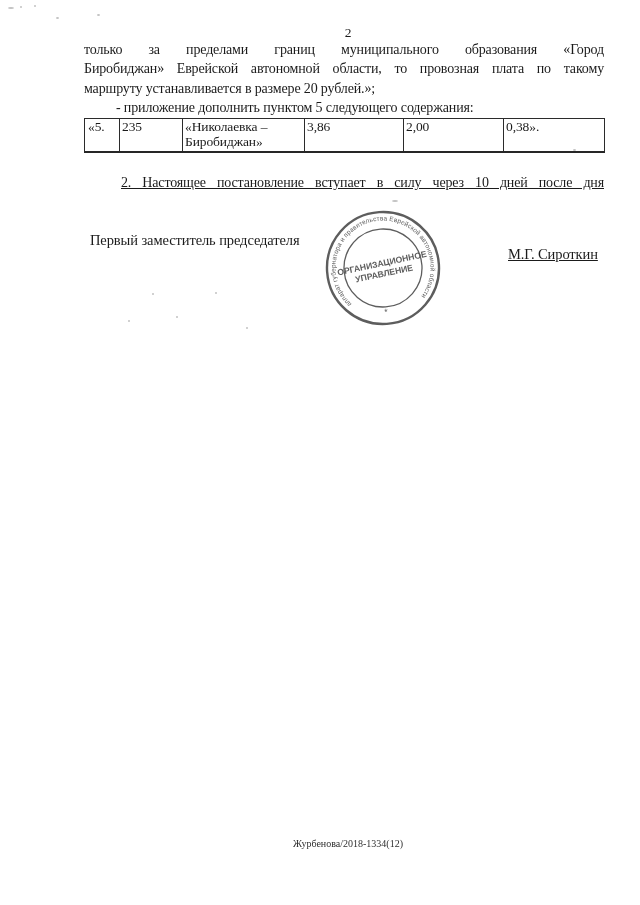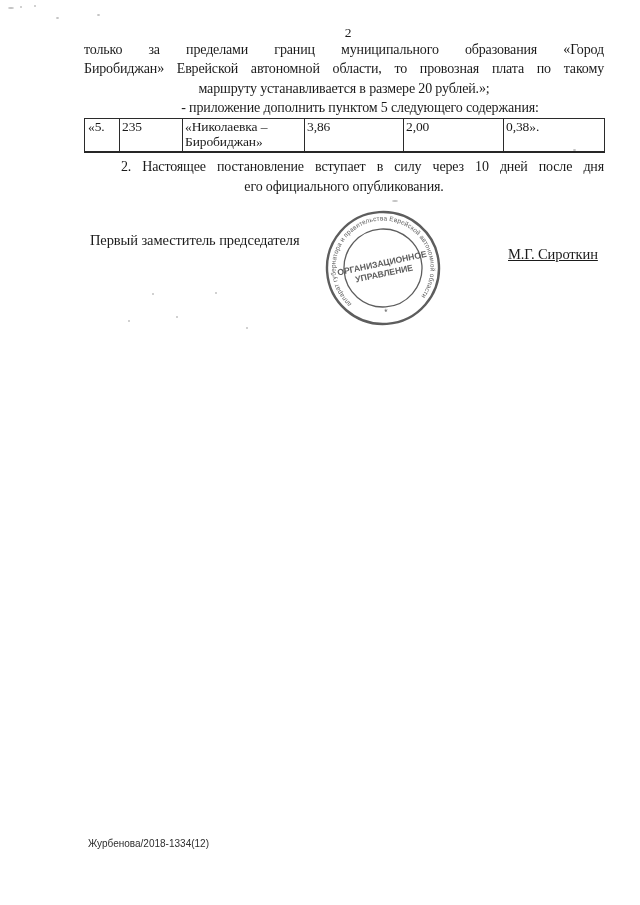--- a/index.html
+++ b/index.html
@@ -8,25 +8,25 @@
     font-family:"Liberation Serif", serif; color:#1b1b1b; overflow:hidden;
   }
   .page-number {
     position:absolute; top:25px; left:88px; width:520px;
     text-align:center; font-size:13.5px;
   }
   .content {
     position:absolute; left:84px; top:40px; width:520px;
     font-size:14px; letter-spacing:-0.15px;
   }
-  .line { line-height:19.3px;text-align:center; }
+  .line { line-height:19.3px; }
   .jline { text-align:justify; text-align-last:justify; }
   .indent32 { text-indent:32px; }
   .indent37 { text-indent:37px; }
-  .mt { margin-top:4px; }
+  .mt { margin-top:20px;text-decoration:underline; }
 
   table.fare {
     border-collapse:collapse; table-layout:fixed; width:520px;
     margin-top:1px; font-size:13.5px; letter-spacing:-0.1px;
   }
   table.fare td {
     border:1.4px solid #2b2b2b; vertical-align:top; text-align:left;
     line-height:14.6px; padding:1px 2px 2px 2px;
   }
   table.fare { border-bottom:2.2px solid #262626; }
@@ -40,22 +40,22 @@
     position:absolute; left:508px; top:246px; font-size:14.5px;
     letter-spacing:-0.1px;
     text-decoration:underline;
   }
   .stamp {
     position:absolute; left:323px; top:208px; width:120px; height:120px;
     opacity:0.88;
   }
   .stamp svg text { font-family:"Liberation Sans", sans-serif; }
   .footer {
-    position:absolute; top:838px; left:88px; width:520px; text-align:left;
-    font-family:Liberation Sans, sans-serif; font-size:10px; color:#2f2f2f;
+    position:absolute; top:838px; left:88px; width:520px; text-align:center;
+    font-family:Liberation Serif, serif; font-size:10px; color:#2f2f2f;
   }
   .speck {
     position:absolute; background:#8f8f8f; opacity:0.55; border-radius:50%;
   }
 </style>
 </head>
 <body>
 
 <div class="page">
 
@@ -95,21 +95,20 @@
           <td>235</td>
           <td>«Николаевка – Биробиджан»</td>
           <td>3,86</td>
           <td>2,00</td>
           <td>0,38».</td>
         </tr>
       </tbody>
     </table>
 
     <div class="line jline indent37 mt">2. Настоящее постановление вступает в силу через 10 дней после дня</div>
-    <div class="line">его официального опубликования.</div>
   </div>
 
   <div class="sig-title">
     <div>Первый заместитель председателя</div>
   </div>
 
   <div class="sig-name">М.Г. Сироткин</div>
 
   <div class="stamp">
     <svg width="120" height="120" viewBox="0 0 120 120">

